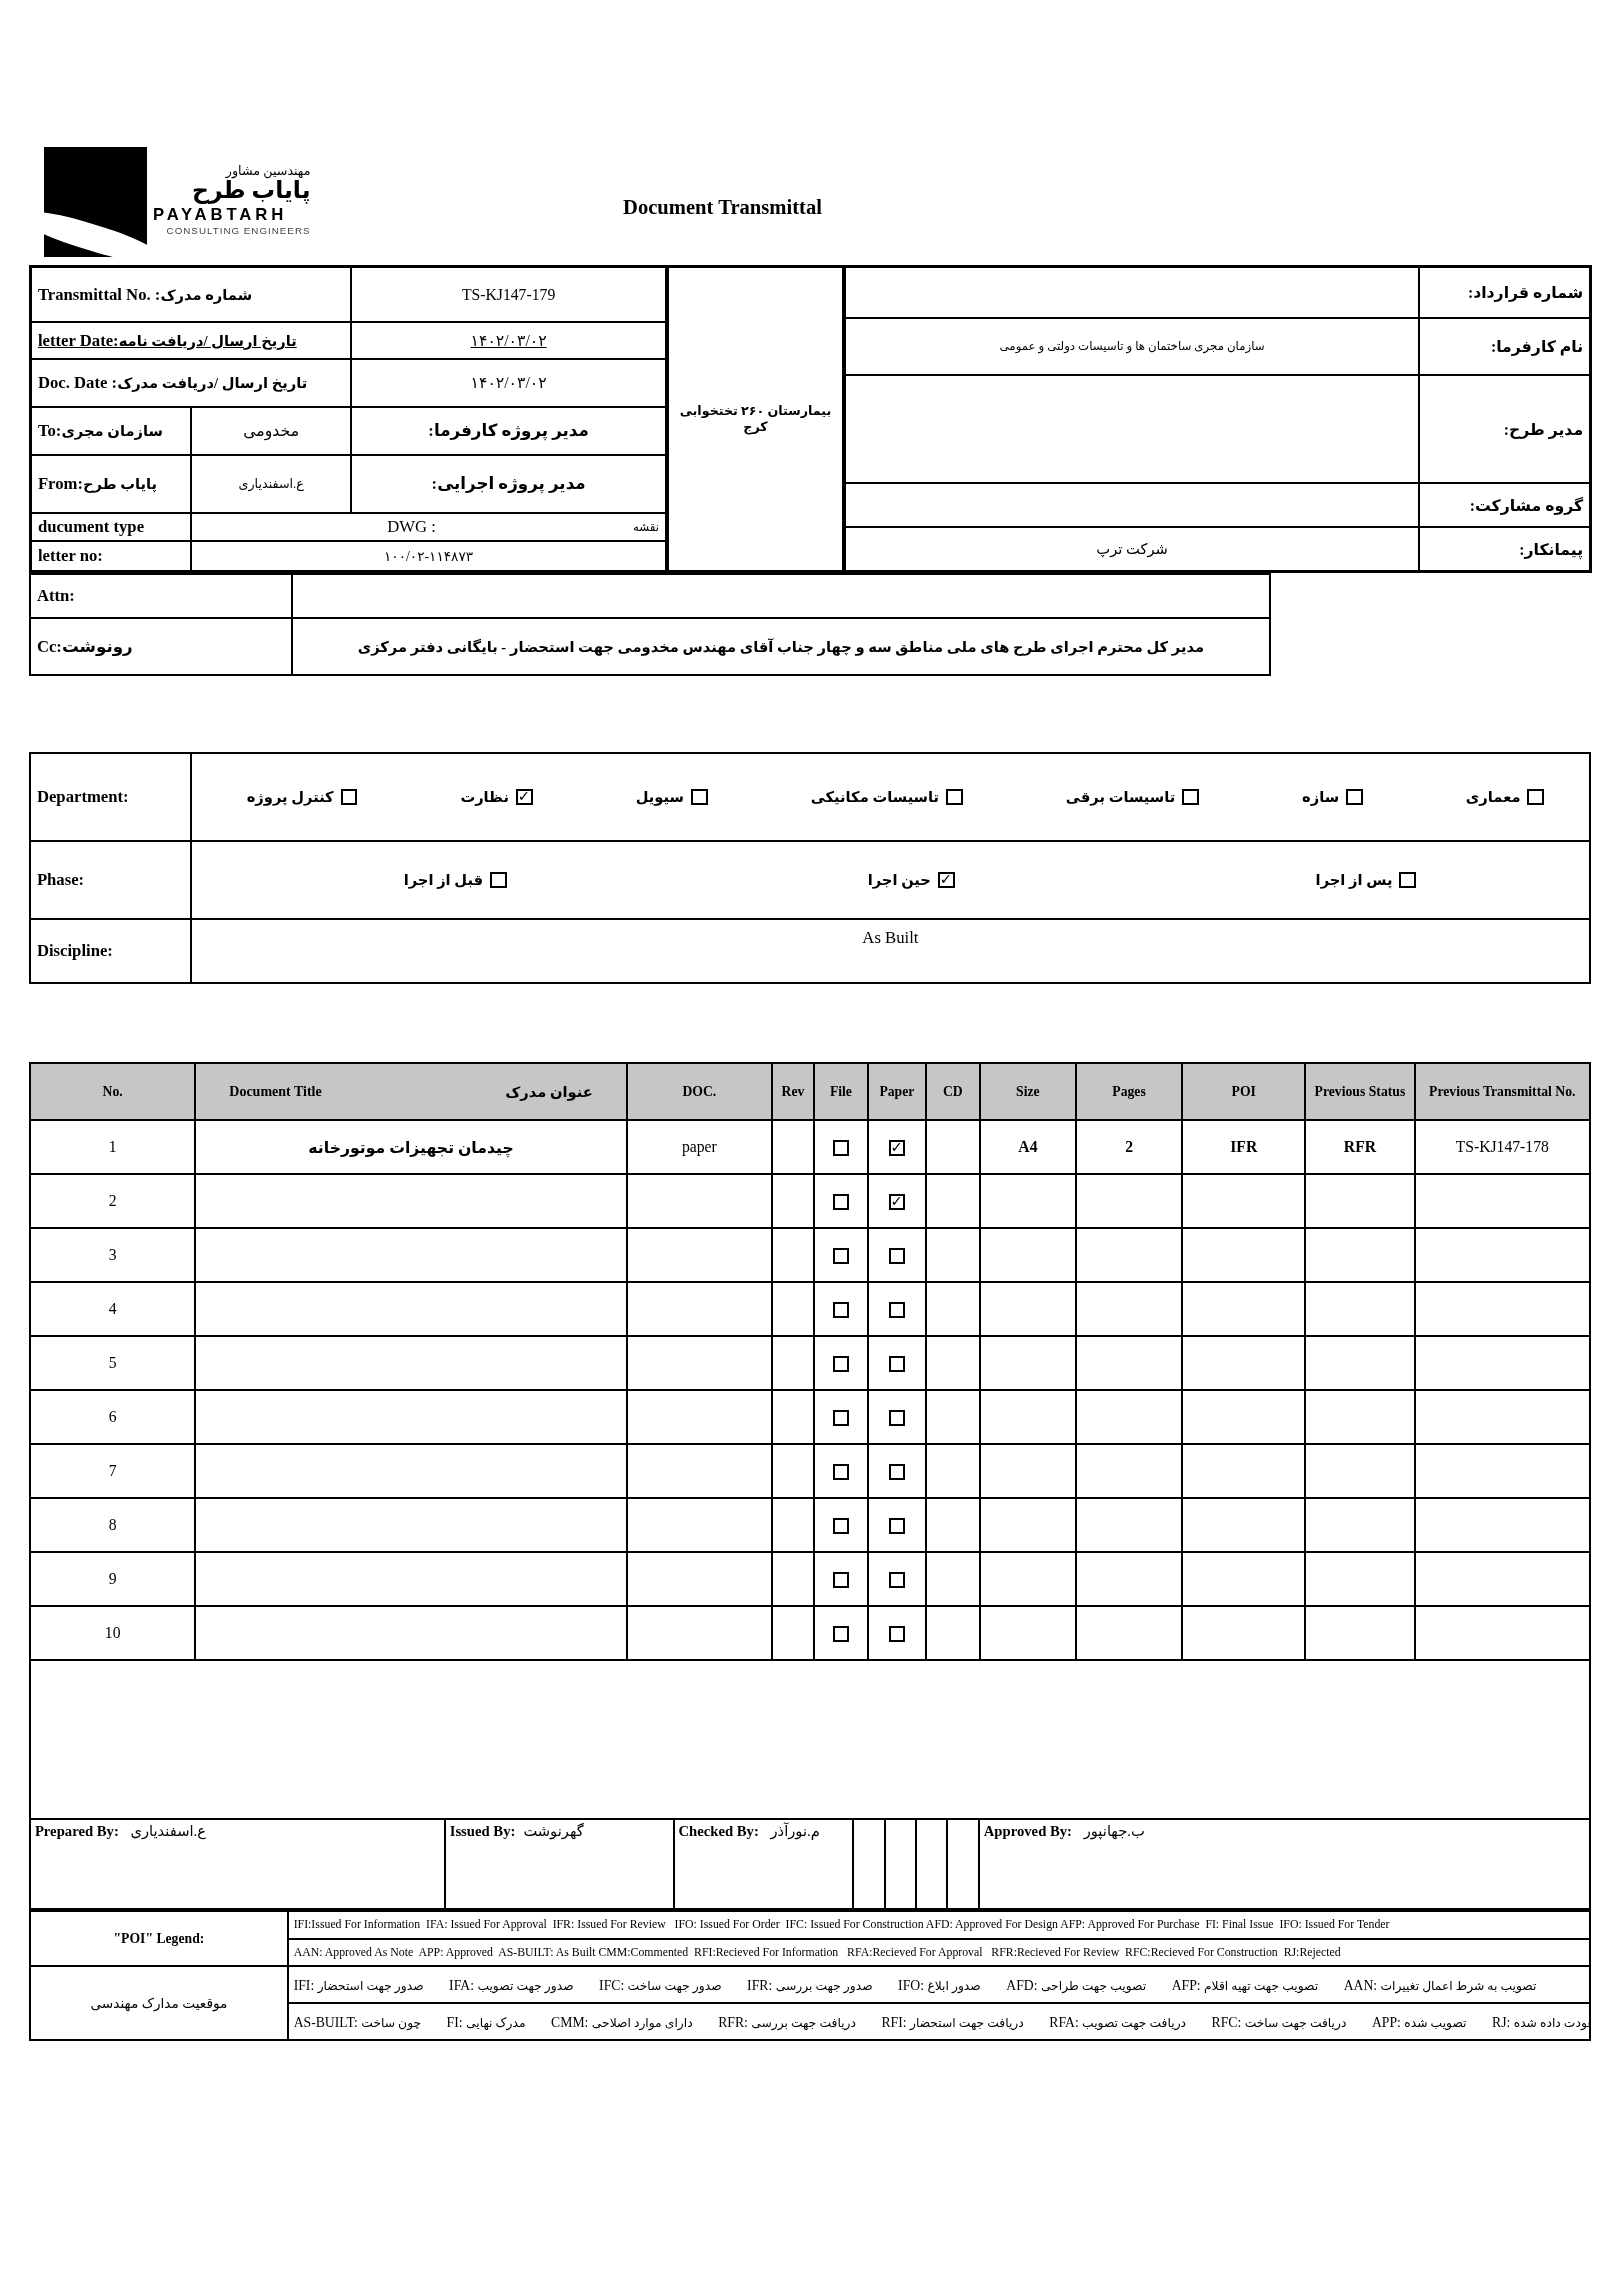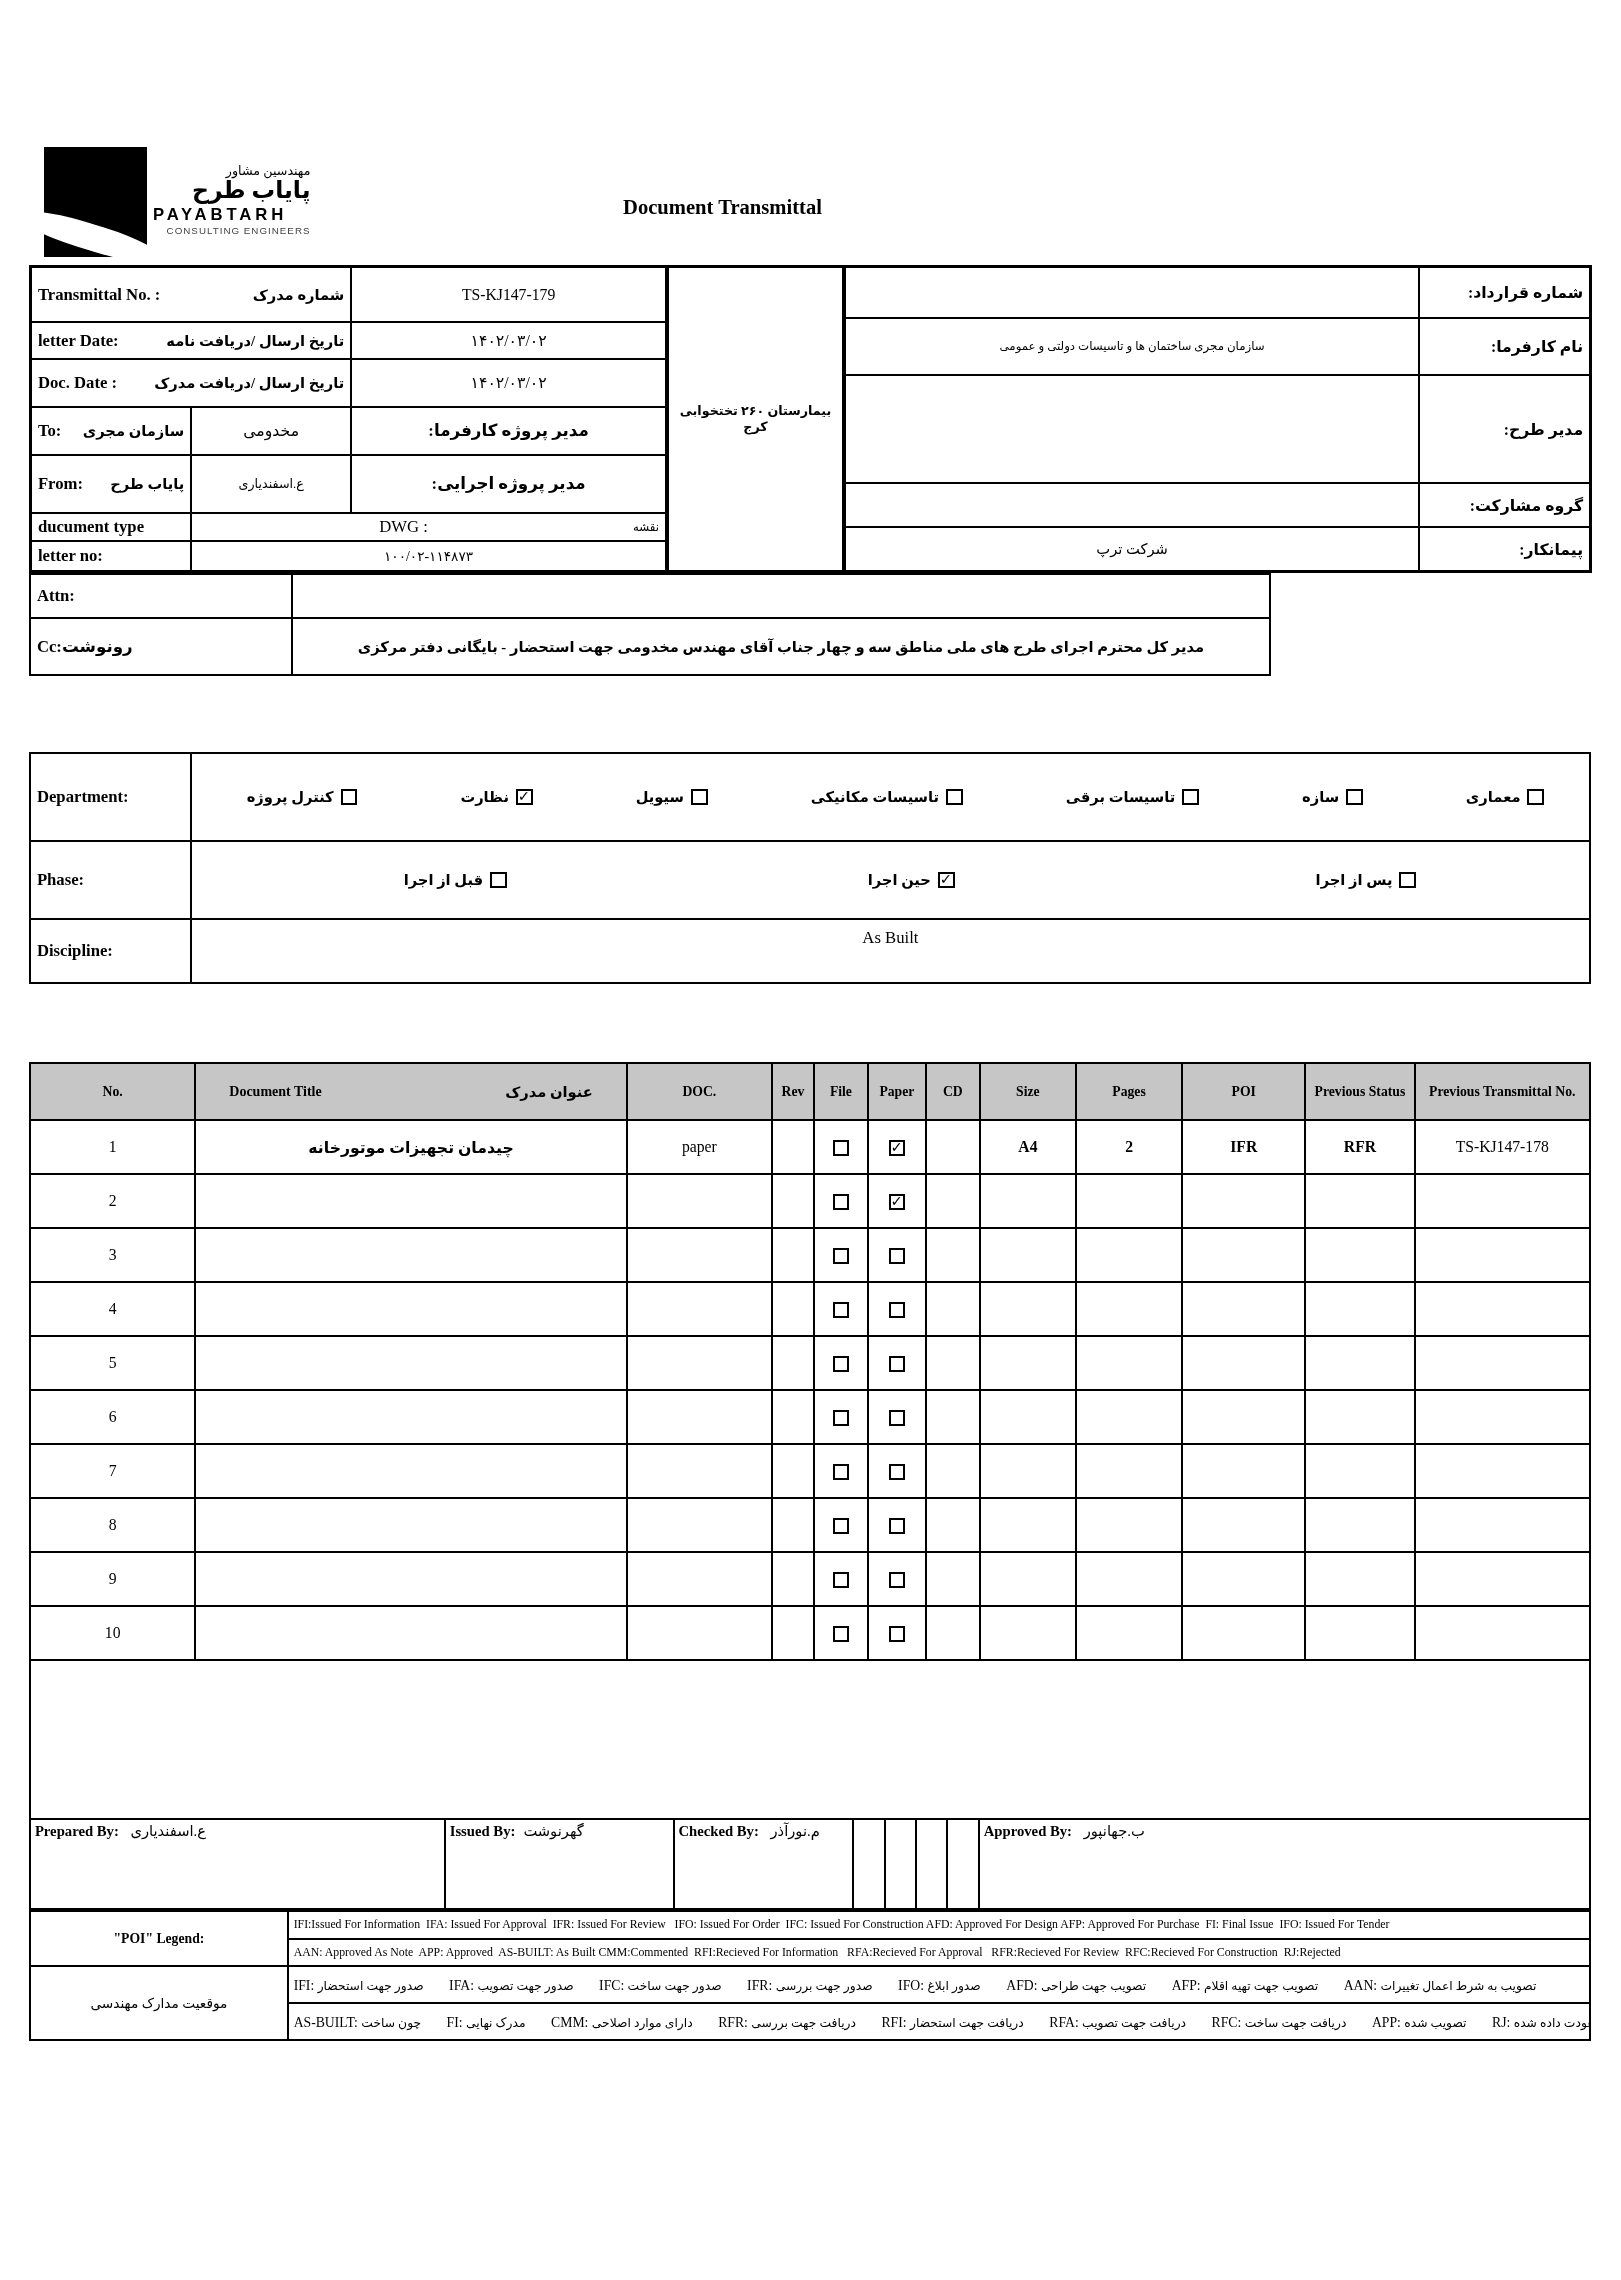--- a/index.html
+++ b/index.html
@@ -25,21 +25,21 @@
   .b{font-weight:bold;}
   .fa{direction:rtl;margin-left:8px;}
   .ltr{direction:ltr;unicode-bidi:embed;}
   .small{font-size:11.8px;}
 
   
   .info-wrap{display:flex;border:1px solid #000;}
   table.left-t{width:637px;}
   table.left-t td{font-size:15.7px;}
   .l-lab{padding-left:5.9px;}
-  .lab-flex{display:flex;justify-content:space-between;align-items:center;gap:16px;}
+  .lab-flex{display:flex;align-items:center;}
   .en-lab{font-weight:bold;font-size:16.7px;white-space:nowrap;}
   .fa-lab{font-weight:bold;font-size:14.7px;direction:rtl;white-space:nowrap;}
   .l-val{text-align:center;font-size:14.7px;}
   .hospital{width:173px;border:2px solid #000;display:flex;align-items:center;justify-content:center;}
   .hospital span{font-size:12.7px;font-weight:bold;direction:rtl;text-align:center;}
   table.right-t{flex:1;}
   .r-lab{width:157px;font-weight:bold;font-size:15.7px;direction:rtl;text-align:right;padding-right:7.8px;}
   .r-val{text-align:center;direction:rtl;}
   table.attn-t{width:1242px;}
   .attn-lab{width:248px;font-weight:bold;font-size:16.7px;}
@@ -118,21 +118,21 @@
         <tbody>
             <tr style="height:51px;">
           <td class="l-lab" colspan="2">
             <div class="lab-flex">
                   <span class="en-lab">Transmittal No. :</span>
                   <span class="fa-lab">شماره مدرک</span>
                 </div>
           </td>
           <td class="l-val ltr" style="width:301px;">TS-KJ147-179</td>
         </tr>
-        <tr style="height:34px;">
+        <tr style="height:34px;text-decoration:underline;">
           <td class="l-lab" colspan="2">
             <div class="lab-flex">
                   <span class="en-lab">letter Date:</span>
                   <span class="fa-lab">تاریخ ارسال /دریافت نامه</span>
                 </div>
           </td>
           <td class="l-val ltr">۱۴۰۲/۰۳/۰۲</td>
         </tr>
         <tr style="height:44px;">
           <td class="l-lab" colspan="2">

